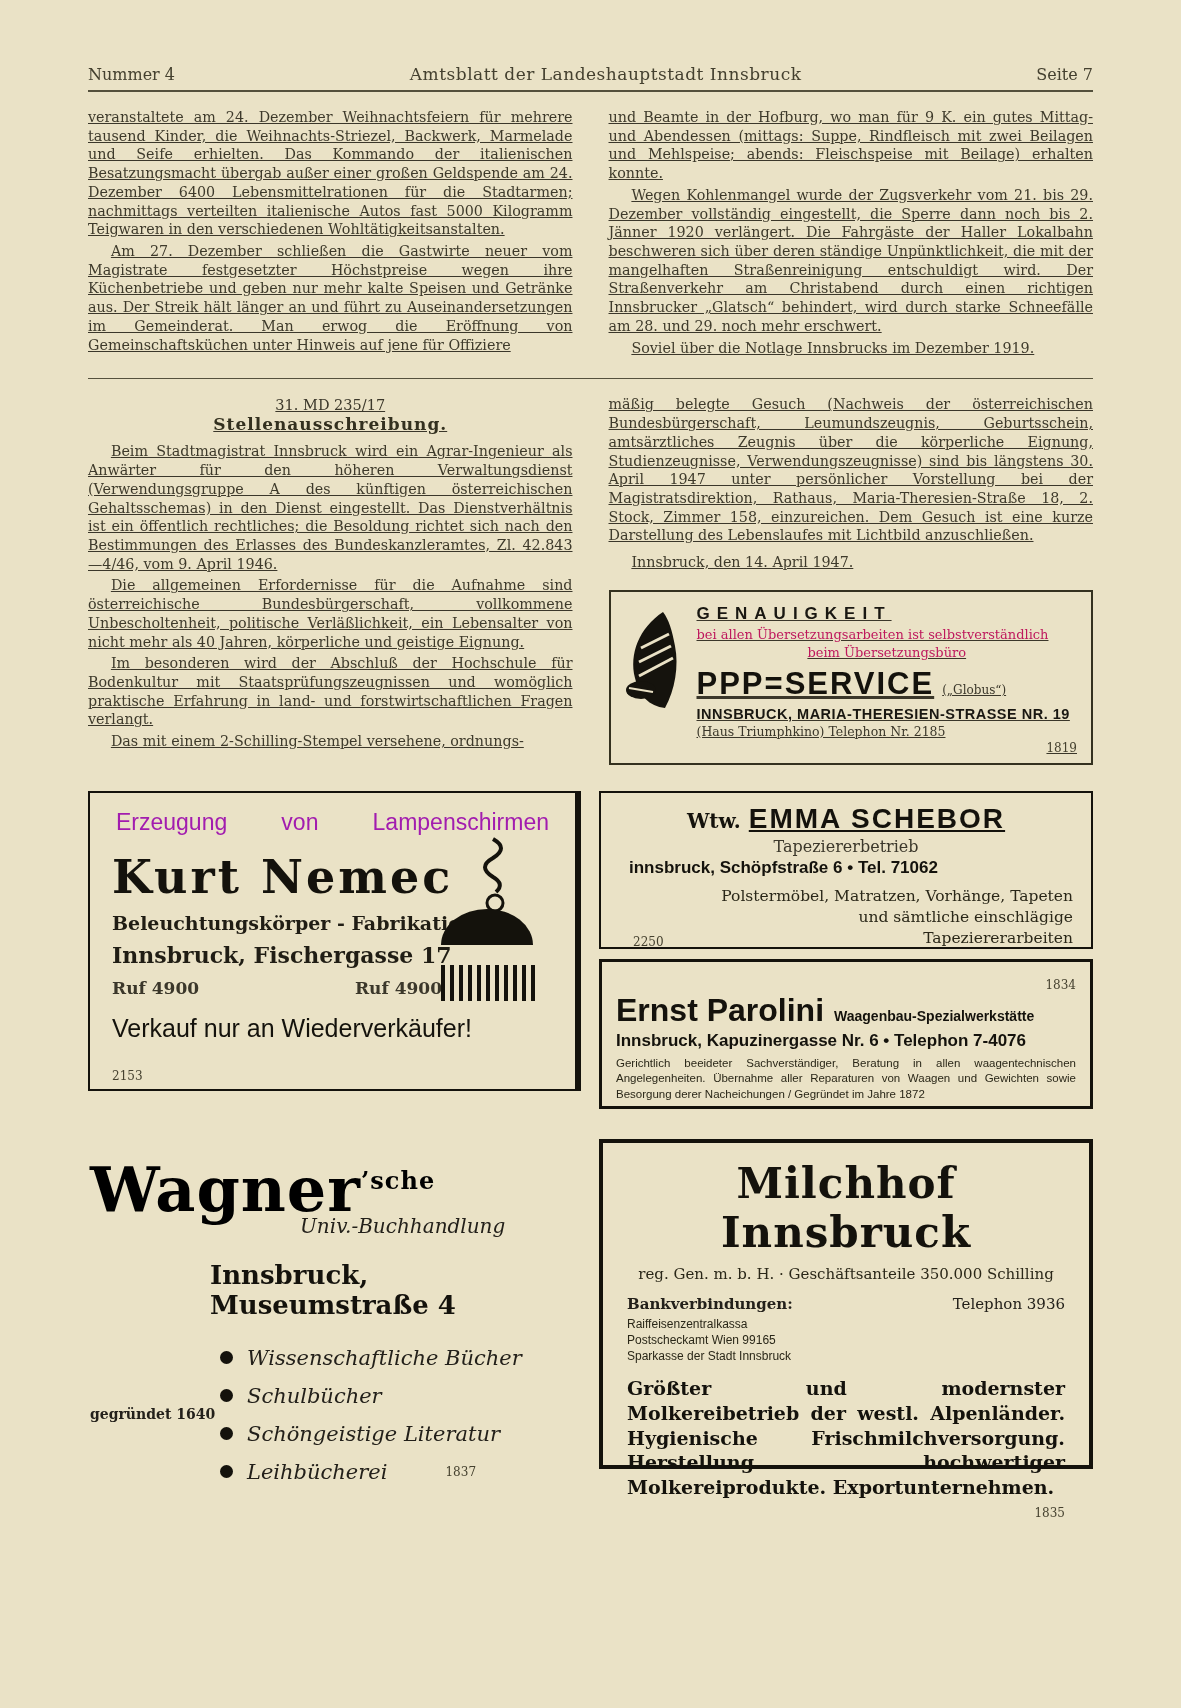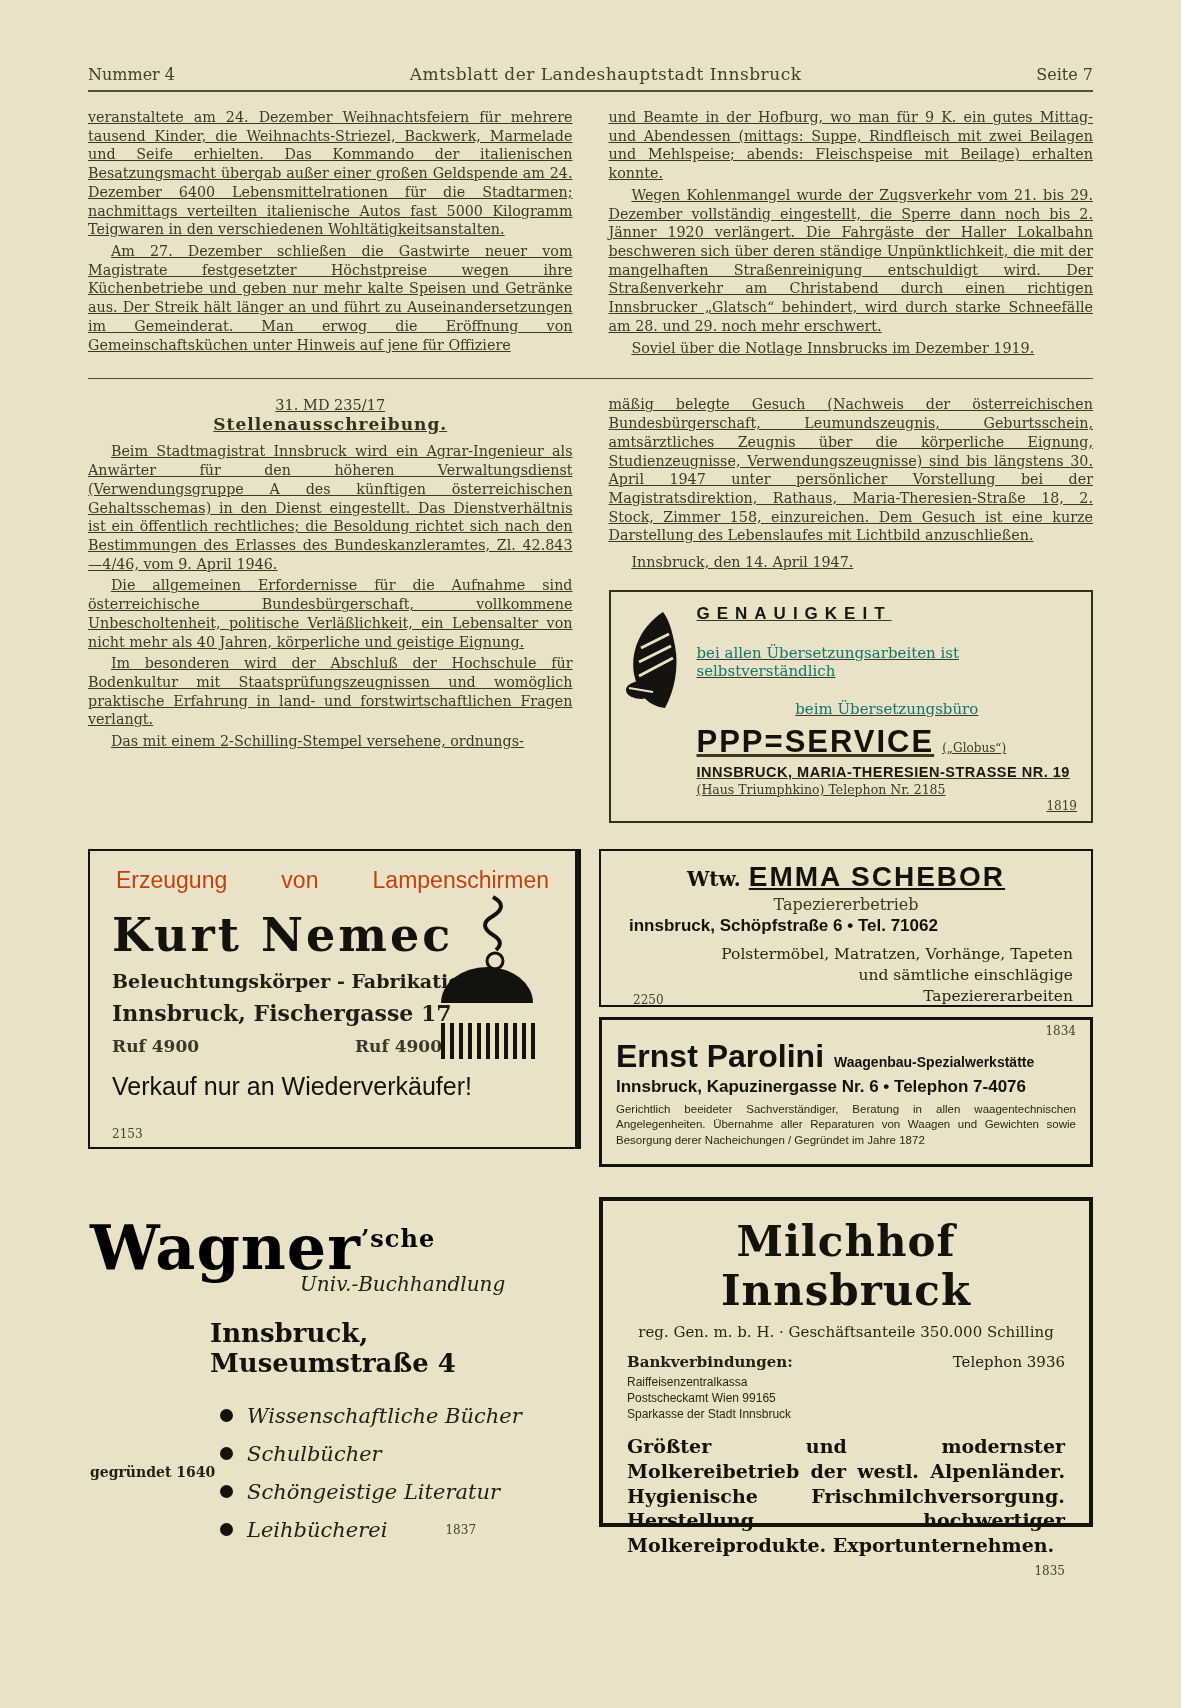--- a/index.html
+++ b/index.html
@@ -36,40 +36,40 @@
   .frak { font-family:"DejaVu Serif", serif; font-weight:bold; }
 
   
   .ppp-box {
     border:2px solid #34311f; margin-top:18px; padding:12px 14px 8px 10px;
     display:flex; gap:12px; background:#eae2c6;
   }
   .ppp-logo { flex:0 0 64px; padding-top:6px; }
   .ppp-main { flex:1; }
   .ppp-head { font-family:"Liberation Sans", sans-serif; font-weight:bold; font-size:17px; letter-spacing:7px; color:#191711; }
-  .ppp-line { font-size:15px; margin-top:20px; color:#0f766e; }
+  .ppp-line { font-size:13px; margin-top:3px; color:#be185d; }
   .ppp-brandrow { margin-top:6px; display:flex; align-items:baseline; gap:8px; }
   .ppp-brand { font-family:"Liberation Sans", sans-serif; font-weight:bold; font-size:31px; letter-spacing:2px; color:#14120c; }
   .ppp-brandnote { font-size:12px; }
   .ppp-addr { font-family:"Liberation Sans", sans-serif; font-weight:bold; font-size:14.5px; margin-top:4px; letter-spacing:0.5px; color:#191711; }
   .ppp-addr2 { font-size:12.5px; margin-top:2px; }
   .ppp-num { text-align:right; margin-top:2px; }
 
   
   .ads-row { display:flex; gap:18px; margin-top:26px; align-items:stretch; }
   .ads-row .left { flex:0 0 493px; }
   .ads-row .right { flex:1; display:flex; flex-direction:column; gap:10px; }
 
   
   .nemec {
     position:relative; box-sizing:border-box; height:300px;
     border:2px solid #14120c; border-right:6px solid #14120c;
     padding:16px 22px 10px 22px; background:#eae2c6;
   }
-  .nemec-head { font-family:"Liberation Sans", sans-serif; font-size:23px; color:#c2410c; display:flex; justify-content:space-between; padding:0 4px; }
+  .nemec-head { font-family:"Liberation Sans", sans-serif; font-size:23px; color:#a21caf; display:flex; justify-content:space-between; padding:0 4px; }
   .nemec-name { font-size:46px; font-weight:bold; margin-top:14px; letter-spacing:3px; color:#14120c; }
   .nemec-sub { font-size:19px; font-weight:bold; margin-top:8px; color:#201d14; }
   .nemec-addr { font-size:22px; font-weight:bold; margin-top:8px; color:#201d14; }
   .nemec-phones { display:flex; width:330px; justify-content:space-between; margin-top:10px; font-size:17px; font-weight:bold; }
   .nemec-footer { font-family:"Liberation Sans", sans-serif; font-size:25px; margin-top:16px; color:#14120c; }
   .nemec-num { position:absolute; left:22px; bottom:6px; }
   .lamp { position:absolute; right:36px; top:44px; }
 
   
   .schebor {
@@ -81,21 +81,21 @@
   .schebor-name { font-family:"Liberation Sans", sans-serif; font-weight:bold; font-size:28px; letter-spacing:2px;text-decoration:underline; }
   .schebor-trade { text-align:center; font-size:16px; margin-top:2px; }
   .schebor-addr { font-family:"Liberation Sans", sans-serif; font-weight:bold; font-size:17px; margin-top:2px; padding-left:10px; color:#14120c; }
   .schebor-body { display:flex; gap:14px; margin-top:8px; align-items:flex-end; }
   .schebor-num { flex:0 0 60px; padding-left:14px; }
   .schebor-lines { flex:1; text-align:right; font-size:15.5px; line-height:1.35; color:#2a2718; }
 
   
   .parolini {
     box-sizing:border-box; border:3px solid #14120c; background:#eae2c6;
-    padding:4px 14px 8px 14px; height:150px; position:relative;
+    padding:16px 14px 8px 14px; height:150px; position:relative;
   }
   .parolini-num { text-align:right; }
   .parolini-namerow { display:flex; align-items:baseline; gap:10px; margin-top:0; }
   .parolini-name { font-family:"Liberation Sans", sans-serif; font-weight:bold; font-size:32px; color:#14120c; }
   .parolini-trade { font-family:"Liberation Sans", sans-serif; font-weight:bold; font-size:14px; color:#14120c; }
   .parolini-addr { font-family:"Liberation Sans", sans-serif; font-weight:bold; font-size:17px; margin-top:2px; color:#14120c; }
   .parolini-body { font-family:"Liberation Sans", sans-serif; font-size:11.5px; line-height:1.35; text-align:justify; margin-top:5px; color:#2a2718; }
 
   
   .wagner { position:relative; padding:14px 6px 0 2px; height:330px; box-sizing:border-box; }

